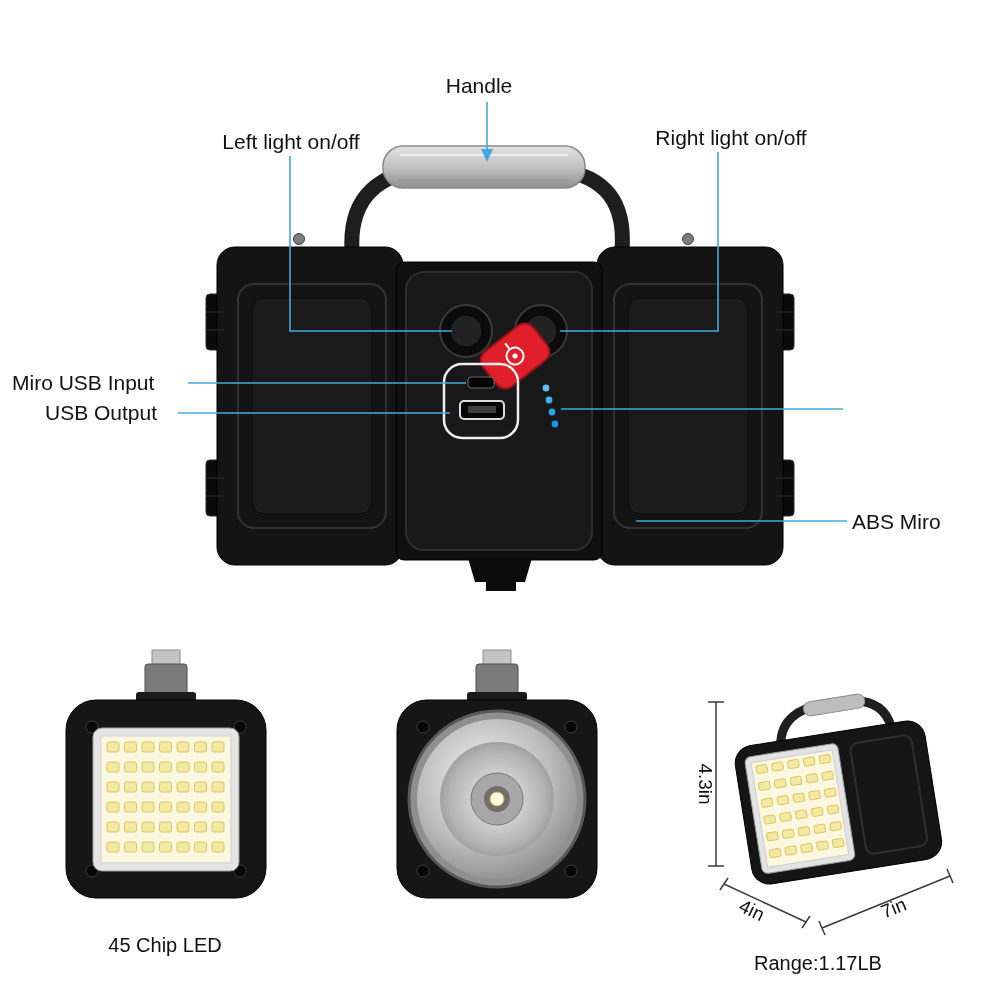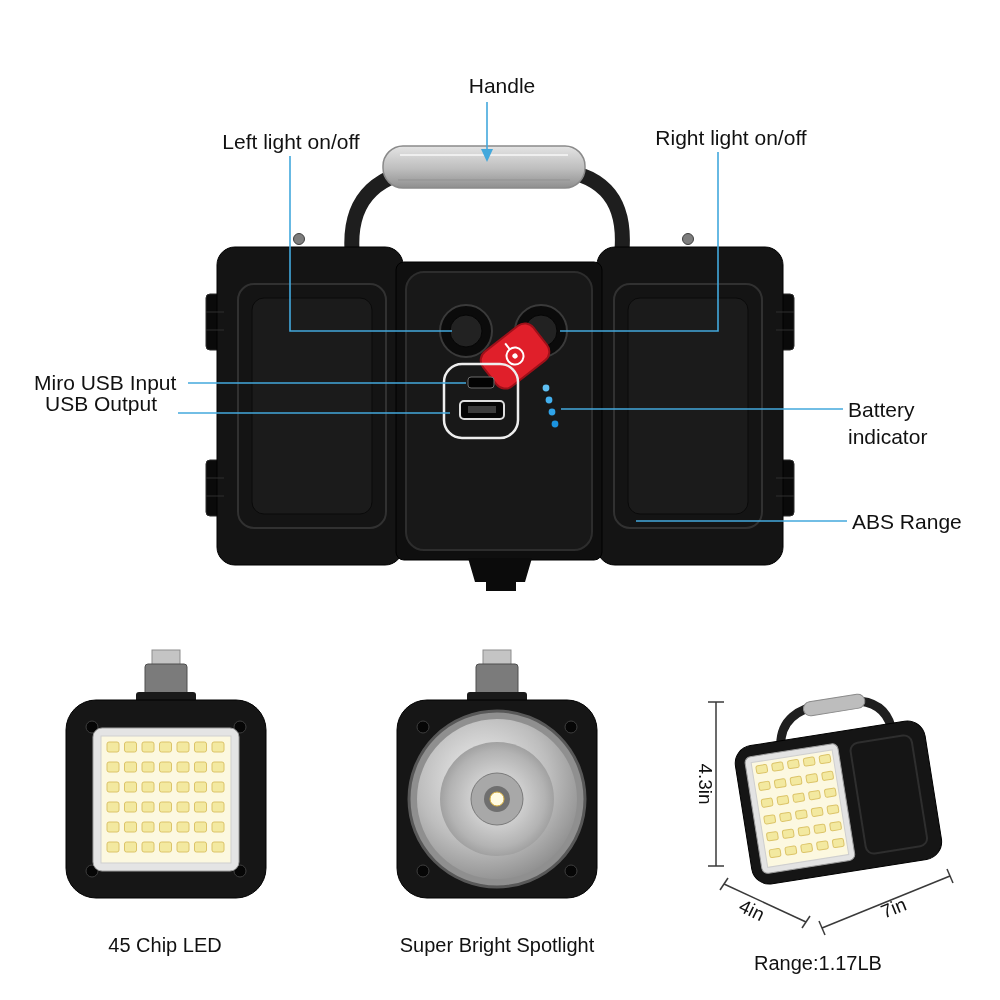--- a/index.html
+++ b/index.html
@@ -260,40 +260,35 @@
 
     <g stroke="#3a3a3a" stroke-width="1.5">
       <line x1="822" y1="928" x2="950" y2="876"></line>
       <line x1="819" y1="921" x2="825" y2="935"></line>
       <line x1="947" y1="869" x2="953" y2="883"></line>
     </g>
     <text class="dim-text" x="896" y="914" text-anchor="middle" transform="rotate(-22 896 914)">7in</text>
   </g>
 </svg>
 
-<div class="lbl center" style="left:435px;top:72px;width:134px">Handle</div>
+<div class="lbl center" style="left:412px;top:72px;width:134px">Handle</div>
 
 <div class="lbl center" style="left:626px;top:124px;width:210px">Right light on/off</div>
 
 <div class="lbl center" style="left:186px;top:128px;width:210px">Left light on/off</div>
 
-<div class="lbl" style="left:34px;top:369px">Miro USB Input</div>
-
-<div class="lbl" style="left:45px;top:390px">USB Output</div>
-
-<div class="lbl" style="left:848px;top:396px">
-  <div>Battery</div>
-  <div>indicator</div>
-</div>
-
-<div class="lbl" style="left:852px;top:508px">ABS Range</div>
+<div class="lbl" style="left:12px;top:369px">Miro USB Input</div>
+
+<div class="lbl" style="left:45px;top:399px">USB Output</div>
+
+
+<div class="lbl" style="left:852px;top:508px">ABS Miro</div>
 
 <div class="caption" style="left:40px;top:933px;width:250px">
   <div>45 Chip LED</div>
 </div>
 
 <div class="caption" style="left:372px;top:933px;width:250px">
-  <div>Super Bright Spotlight</div>
 </div>
 
 <div class="caption" style="left:706px;top:951px;width:224px">Range:1.17LB</div>
 
 </div>
 
 </body></html>

